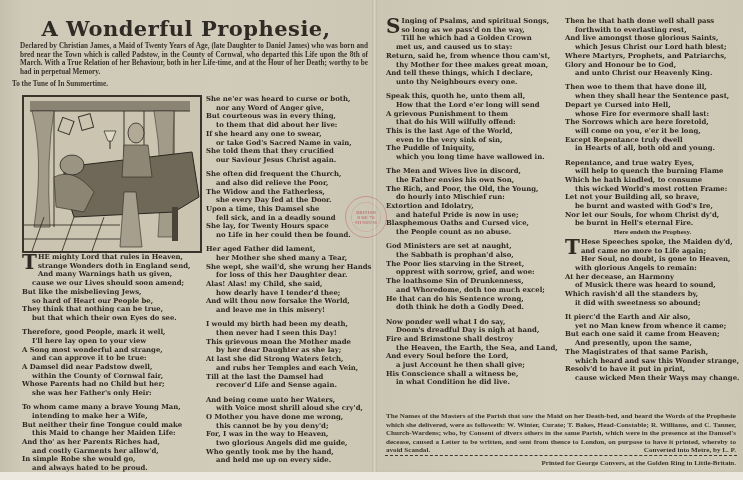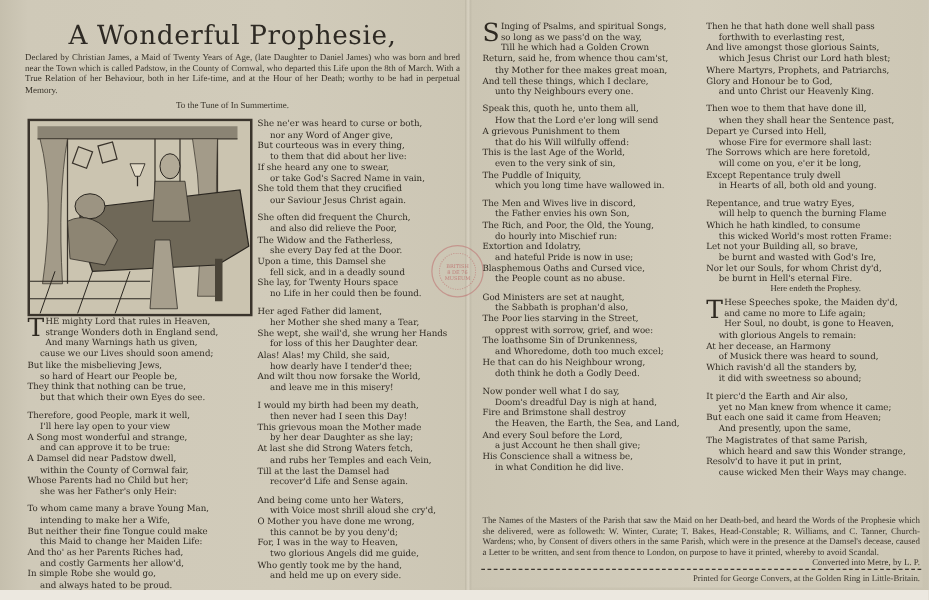--- a/index.html
+++ b/index.html
@@ -1,27 +1,27 @@
 <!DOCTYPE html>
 <html><head>
   <meta charset="utf-8">
   <style>
     html,body{margin:0;padding:0;}
     body{width:743px;height:480px;overflow:hidden;background:#d6d0c0;font-family:"DejaVu Serif",serif;color:#2a2620;}
     .page{position:absolute;left:0;top:0;width:743px;height:480px;
-      background:linear-gradient(180deg,#cdc7b6 0%,#d2ccbb 50%,#c9c3b1 100%);}
+      background:linear-gradient(180deg,#cdc7b6 0%,#d2ccbb 50%,#c9c3b1 100%);font-weight:bold;}
     .leftsheet{position:absolute;left:0;top:0;width:376px;height:474px;
       background:linear-gradient(90deg,#c5bfad 0%,#cfc9b8 6%,#d1cbba 60%,#ccc6b4 100%);}
     .rightsheet{position:absolute;left:376px;top:0;width:362px;height:470px;
       background:linear-gradient(90deg,#cbc5b3 0%,#d3cdbc 50%,#cdc7b5 100%);}
     .bottomstrip{position:absolute;left:0;top:472px;width:743px;height:8px;background:#ece8e0;}
     .gutter{position:absolute;left:372px;top:0;width:5px;height:474px;background:linear-gradient(90deg,#bdb7a5,#d8d2c2,#bdb7a5);}
     .title{position:absolute;left:0;top:16px;width:372px;text-align:center;font-size:21px;letter-spacing:0.5px;color:#2e2a24;}
     .subtitle{position:absolute;left:20px;top:42px;width:348px;font-size:7.2px;line-height:8.6px;text-align:justify;color:#3a352c;font-family:"Liberation Serif",serif;}
-    .tune{position:absolute;left:0;top:80px;width:372px;text-align:center;font-size:7.2px;color:#3a352c;font-family:"Liberation Serif",serif;}
+    .tune{position:absolute;left:12px;top:80px;width:372px;font-size:7.2px;color:#3a352c;font-family:"Liberation Serif",serif;}
     .woodcut{position:absolute;left:22px;top:95px;width:176px;height:154px;border:2px solid #3a342c;background:#cfc8b5;overflow:hidden;}
     .stanzas{position:absolute;font-size:6.9px;line-height:8.7px;color:#2f2a22;font-family:"DejaVu Serif",serif;}
     .stanza{margin-bottom:5.5px;}
     .line{white-space:nowrap;}
     .line.ind{padding-left:10px;}
     .dropcap{float:left;font-size:20px;line-height:18px;margin-right:1px;}
     .prose{position:absolute;left:386px;top:412px;width:350px;font-size:7.1px;line-height:8.5px;text-align:justify;color:#3a352c;font-family:"Liberation Serif",serif;}
     .rule{position:absolute;left:385px;top:455px;width:352px;border-top:1px dashed #3a342c;}
     .imprint{position:absolute;left:386px;top:459px;width:350px;text-align:right;font-size:7px;color:#3a352c;font-family:"Liberation Serif",serif;}
     .stamp{position:absolute;left:345px;top:196px;width:40px;height:40px;border-radius:50%;border:1.5px solid rgba(190,110,110,0.55);
@@ -179,20 +179,21 @@
       <span>MUSEUM</span>
     </div>
   </div>
 
   <div class="stanzas" style="left:386px;top:17px;width:170px;">
     <div class="stanza">
       <span class="dropcap">S</span>
       <div class="line">Inging of Psalms, and spiritual Songs,</div>
       <div class="line ind">so long as we pass'd on the way,</div>
       <div class="line">Till he which had a Golden Crown</div>
+      <div class="line ind">met us, and caused us to stay:</div>
       <div class="line">Return, said he, from whence thou cam'st,</div>
       <div class="line ind">thy Mother for thee makes great moan,</div>
       <div class="line">And tell these things, which I declare,</div>
       <div class="line ind">unto thy Neighbours every one.</div>
     </div>
     <div class="stanza">
       <div class="line">Speak this, quoth he, unto them all,</div>
       <div class="line ind">How that the Lord e'er long will send</div>
       <div class="line">A grievous Punishment to them</div>
       <div class="line ind">that do his Will wilfully offend:</div>
@@ -211,21 +212,21 @@
       <div class="line">Blasphemous Oaths and Cursed vice,</div>
       <div class="line ind">the People count as no abuse.</div>
     </div>
     <div class="stanza">
       <div class="line">God Ministers are set at naught,</div>
       <div class="line ind">the Sabbath is prophan'd also,</div>
       <div class="line">The Poor lies starving in the Street,</div>
       <div class="line ind">opprest with sorrow, grief, and woe:</div>
       <div class="line">The loathsome Sin of Drunkenness,</div>
       <div class="line ind">and Whoredome, doth too much excel;</div>
-      <div class="line">He that can do his Neighbour wrong,</div>
+      <div class="line">He that can do his Sentence wrong,</div>
       <div class="line ind">doth think he doth a Godly Deed.</div>
     </div>
     <div class="stanza">
       <div class="line">Now ponder well what I do say,</div>
       <div class="line ind">Doom's dreadful Day is nigh at hand,</div>
       <div class="line">Fire and Brimstone shall destroy</div>
       <div class="line ind">the Heaven, the Earth, the Sea, and Land,</div>
       <div class="line">And every Soul before the Lord,</div>
       <div class="line ind">a just Account he then shall give;</div>
       <div class="line">His Conscience shall a witness be,</div>

